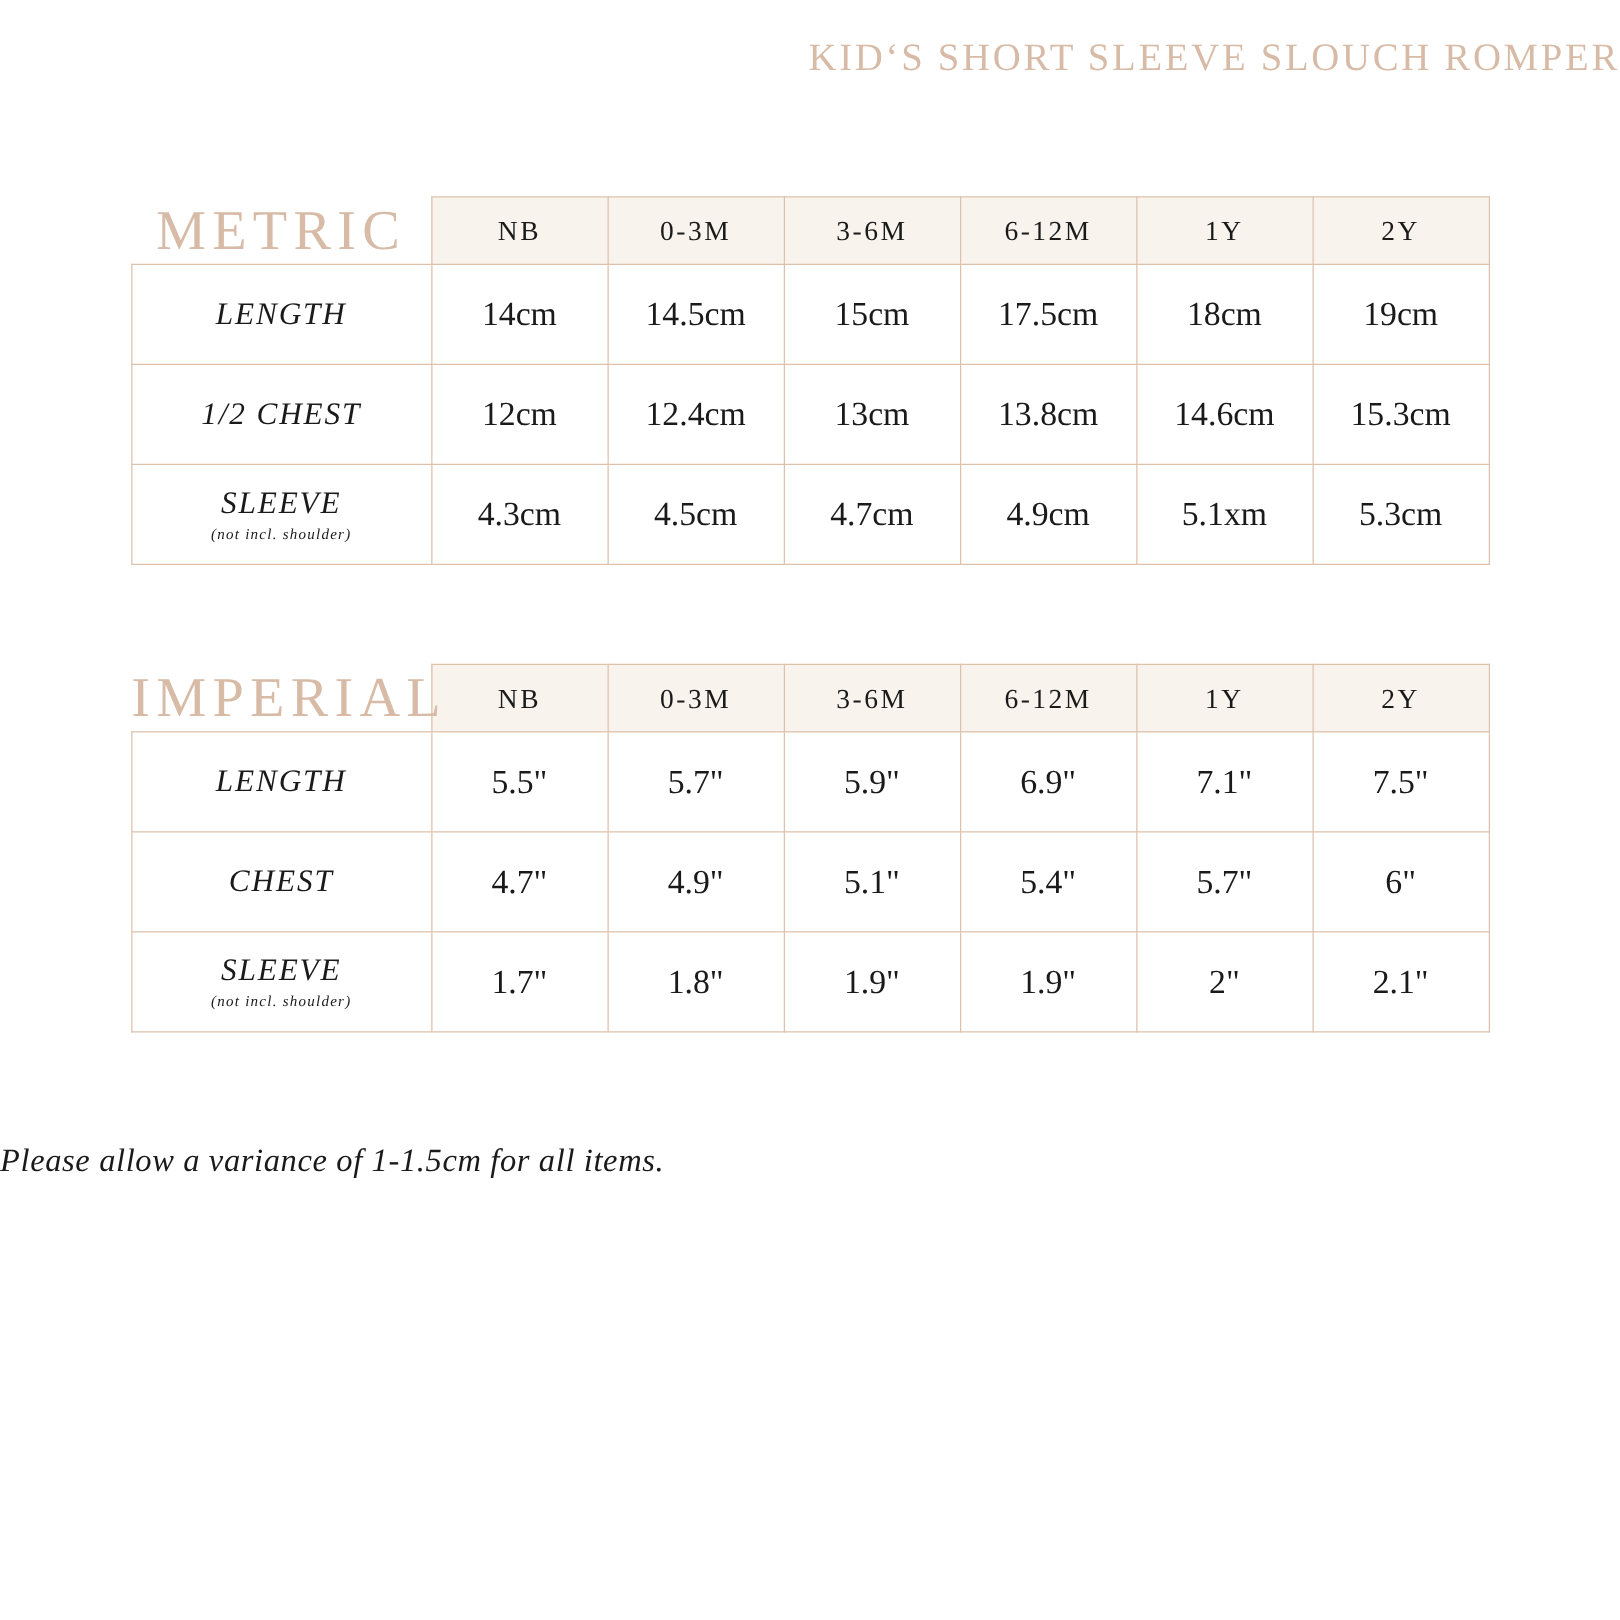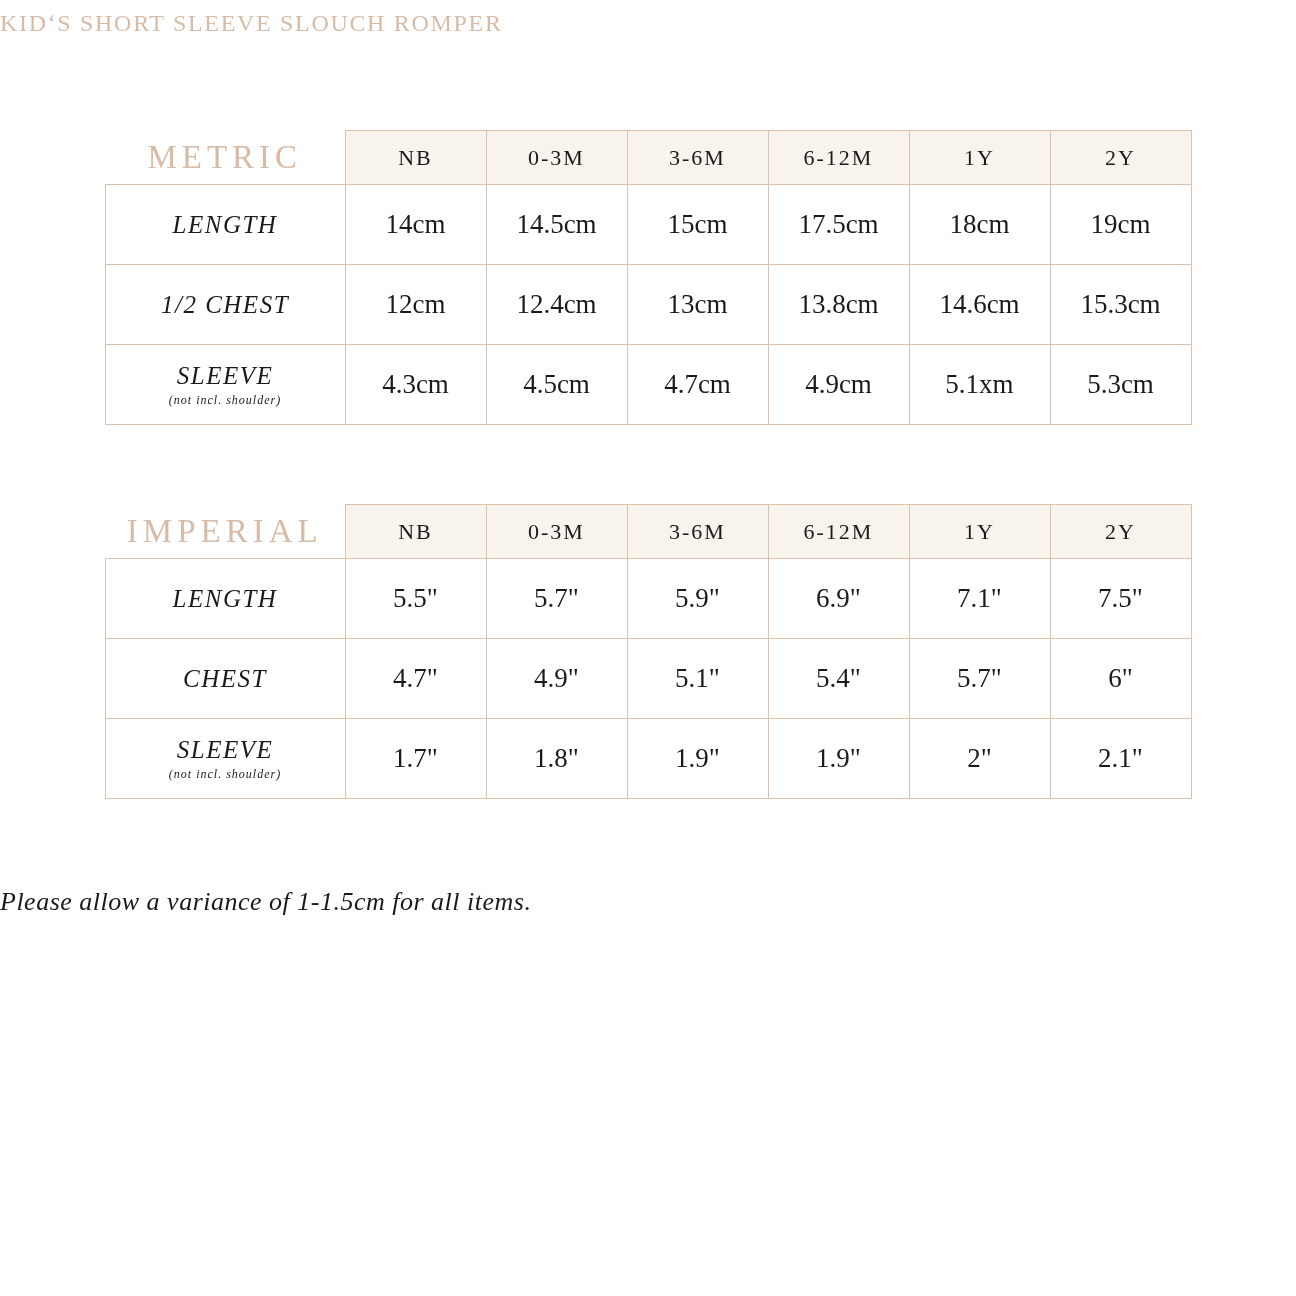--- a/index.html
+++ b/index.html
@@ -26,23 +26,23 @@
   .title{
     margin:0;
     padding-top:124px;
     text-align:center;
     font-size:47px;
     font-weight:bold;
     letter-spacing:0.18em;
     color:var(--accent-text);
   }
   .subtitle{
-    margin:10px 0 0 0;
-    text-align:left;
-    font-size:24px;
+    margin:28px 0 0 0;
+    text-align:right;
+    font-size:31px;
     font-weight:normal;
     letter-spacing:0.07em;
     color:var(--accent-text);
   }
   table.size-table{
     border-collapse:collapse;
     table-layout:fixed;
     width:1087px;
     margin:0 auto;
   }
@@ -62,21 +62,21 @@
     font-size:22px;
     letter-spacing:2px;
   }
   .header-row td.corner{
     border:none;
     background:var(--page-bg);
   }
   .section-label{
     display:block;
     text-align:center;
-    font-size:33px;
+    font-size:45px;
     letter-spacing:5px;
     color:var(--accent-text);
   }
   .size-table td.label-cell{
     height:80px;
     background:var(--page-bg);
   }
   .row-label{
     display:block;
     font-size:25px;

